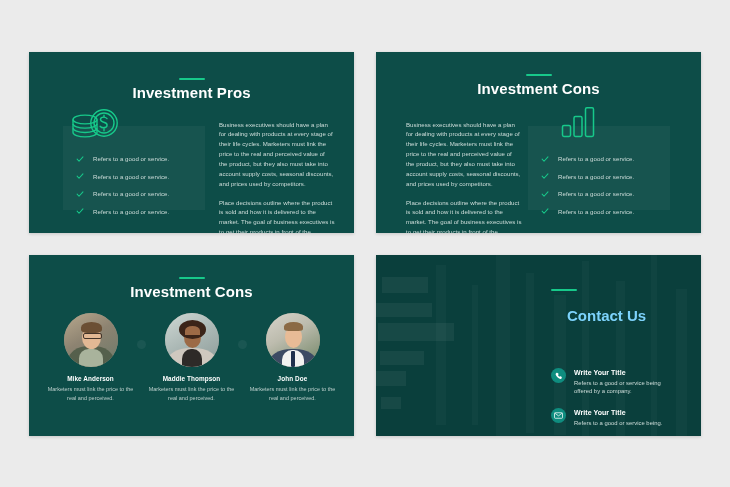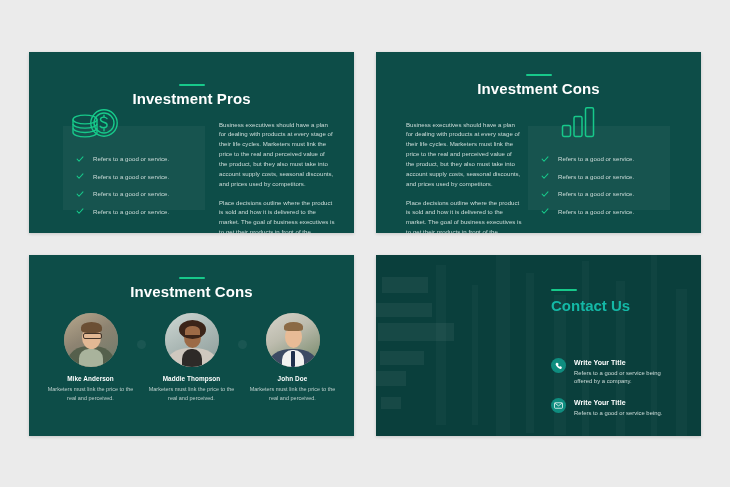--- a/index.html
+++ b/index.html
@@ -94,21 +94,21 @@
     align-self:center;margin-top:-26px;flex:0 0 auto;
   }
   
   .city-bg{position:absolute;inset:0;background:#0a3f3c;overflow:hidden;}
   .city-block{position:absolute;background:rgba(255,255,255,.055);}
   .city-streak{position:absolute;background:rgba(255,255,255,.028);}
   .contact-inner{position:absolute;}
   .contact-title-wrap{text-align:left;}
   .contact-title-wrap .accent-bar{margin:0 0 6px 0;}
   .contact-title{
-    color:#14b8a6;font-size:15px;font-weight:bold;margin:0;
+    color:#7dd3fc;font-size:15px;font-weight:bold;margin:16px;
   }
   .contact-list{margin:0;padding:0;list-style:none;}
   .contact-item{display:flex;gap:8px;margin-bottom:12px;}
   .contact-item:last-child{margin-bottom:0;}
   .c-icon{
     flex:0 0 auto;width:15px;height:15px;border-radius:50%;
     background:#0f8d7f;display:flex;align-items:center;justify-content:center;
   }
   .c-icon svg{display:block;}
   .c-title{
@@ -116,21 +116,21 @@
     margin:1px 0 2.5px 0;letter-spacing:.05px;
   }
   .c-desc{color:#cfdedb;font-size:5.9px;line-height:1.5;margin:0;}
 </style>
 </head>
 <body>
 
 <div class="deck">
 
   <div class="slide">
-    <div class="title-wrap" style="top:32px;">
+    <div class="title-wrap" style="top:26px;">
       <div class="accent-bar"></div>
       <h1 class="slide-title">Investment Pros</h1>
     </div>
 
     <div class="panel" style="left:34px;top:74px;width:142px;height:84px;"></div>
 
     <div class="icon-box" style="left:40px;top:55px;">
       <svg width="52" height="34" viewBox="0 0 52 34" fill="none" stroke="#17c98a" stroke-width="1.4">
         <ellipse cx="16" cy="12.5" rx="12" ry="4.4"></ellipse>
         <path d="M4 12.5v4.2c0 2.4 5.4 4.4 12 4.4s12-2 12-4.4v-4.2"></path>

